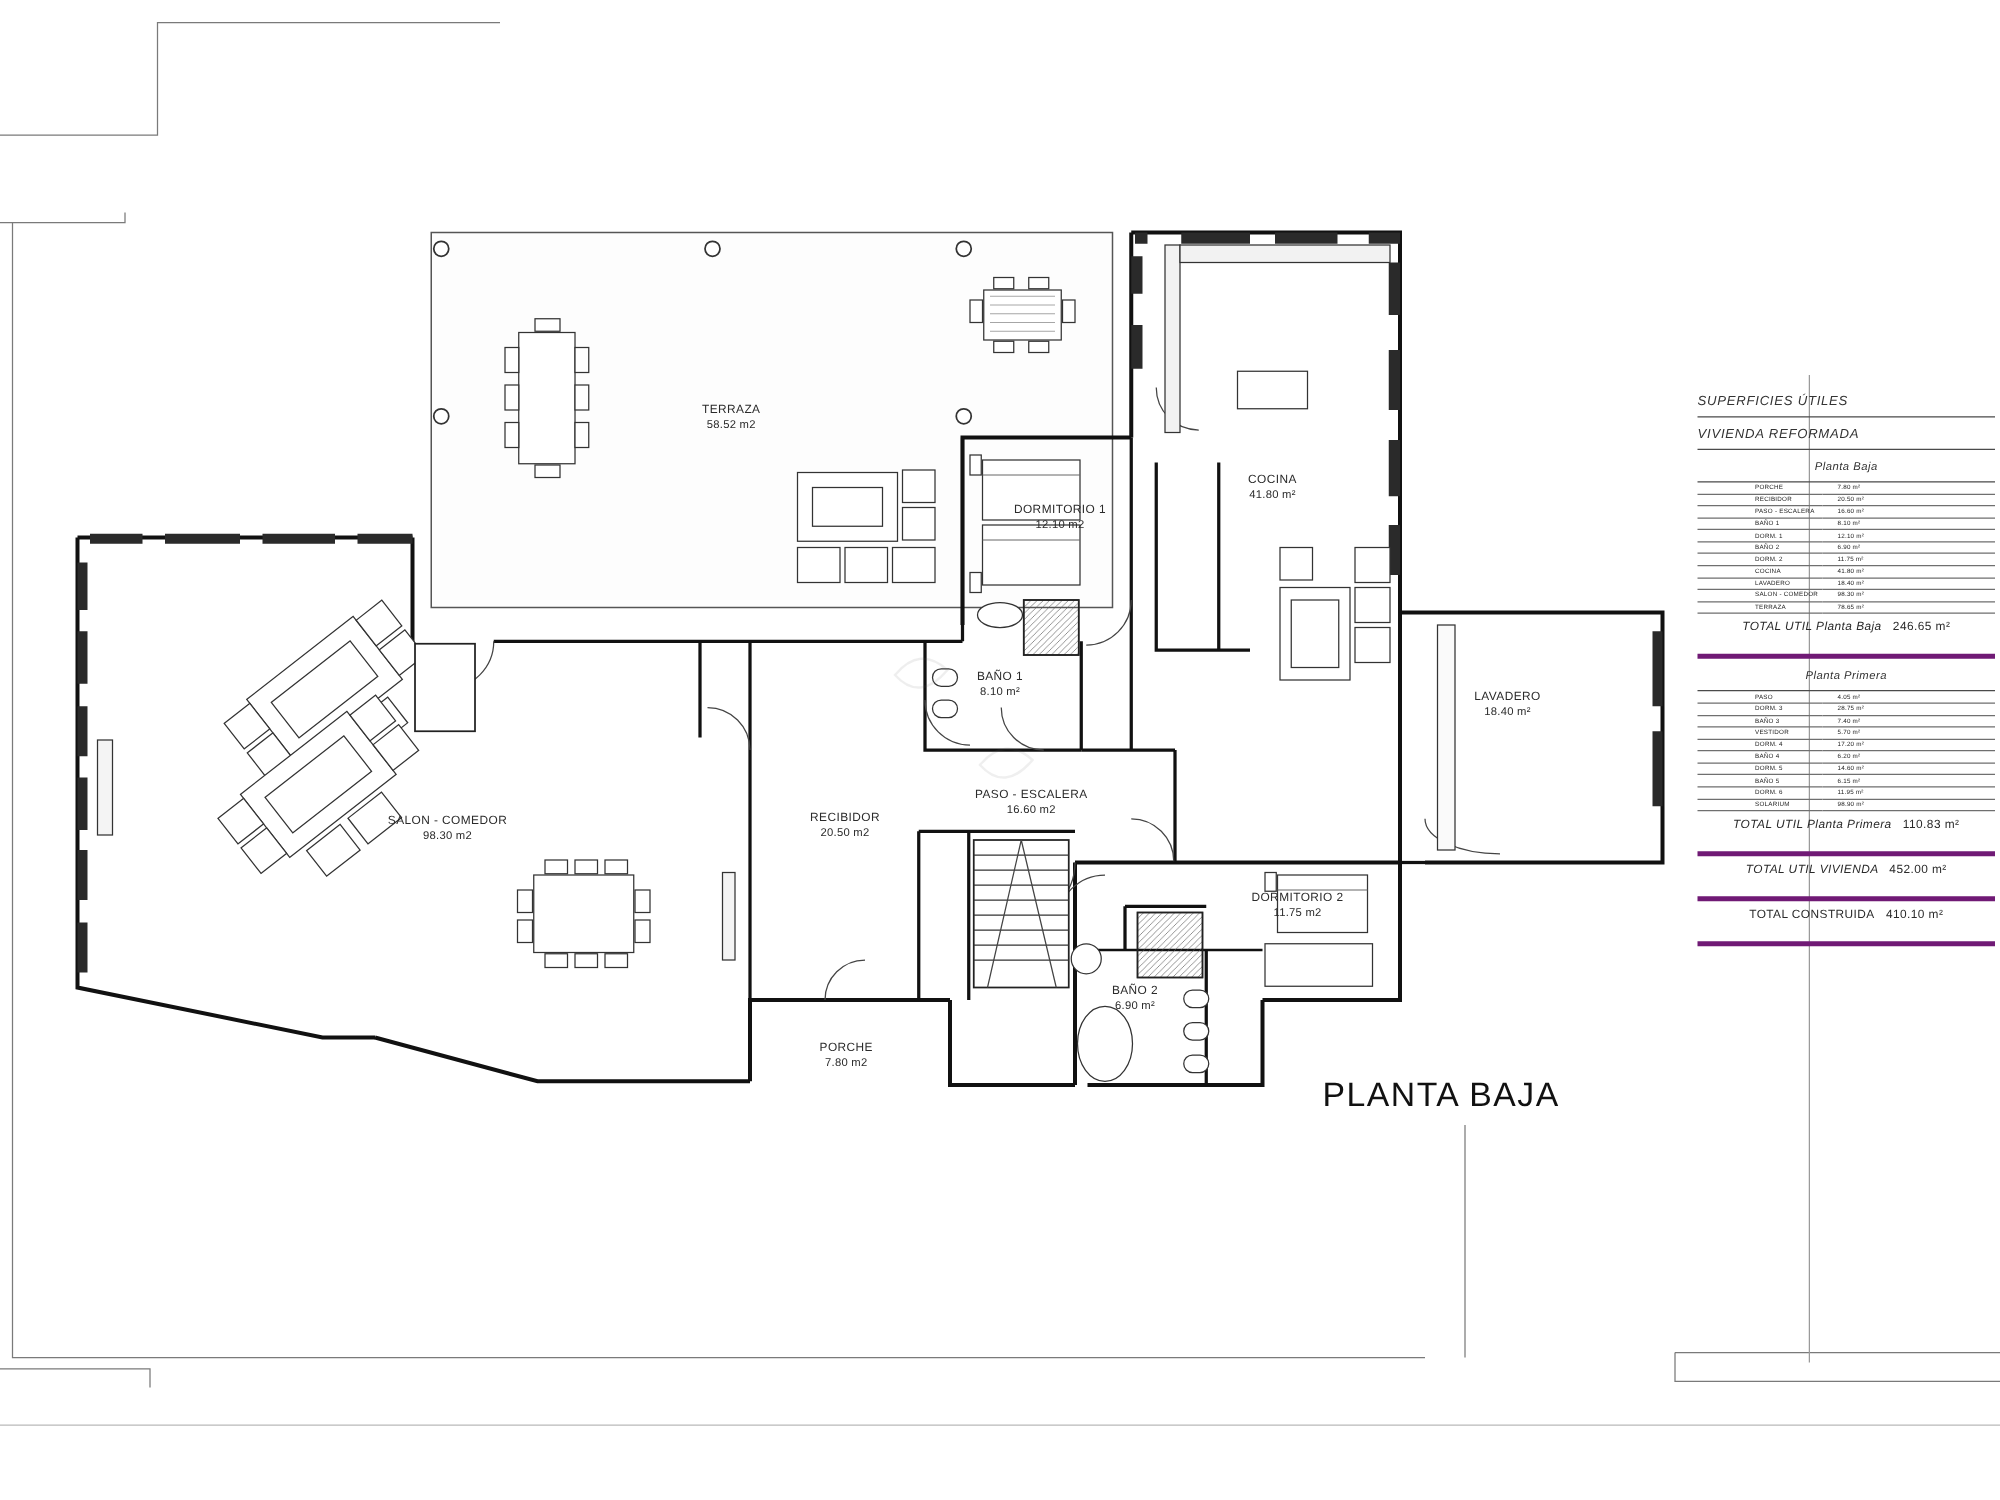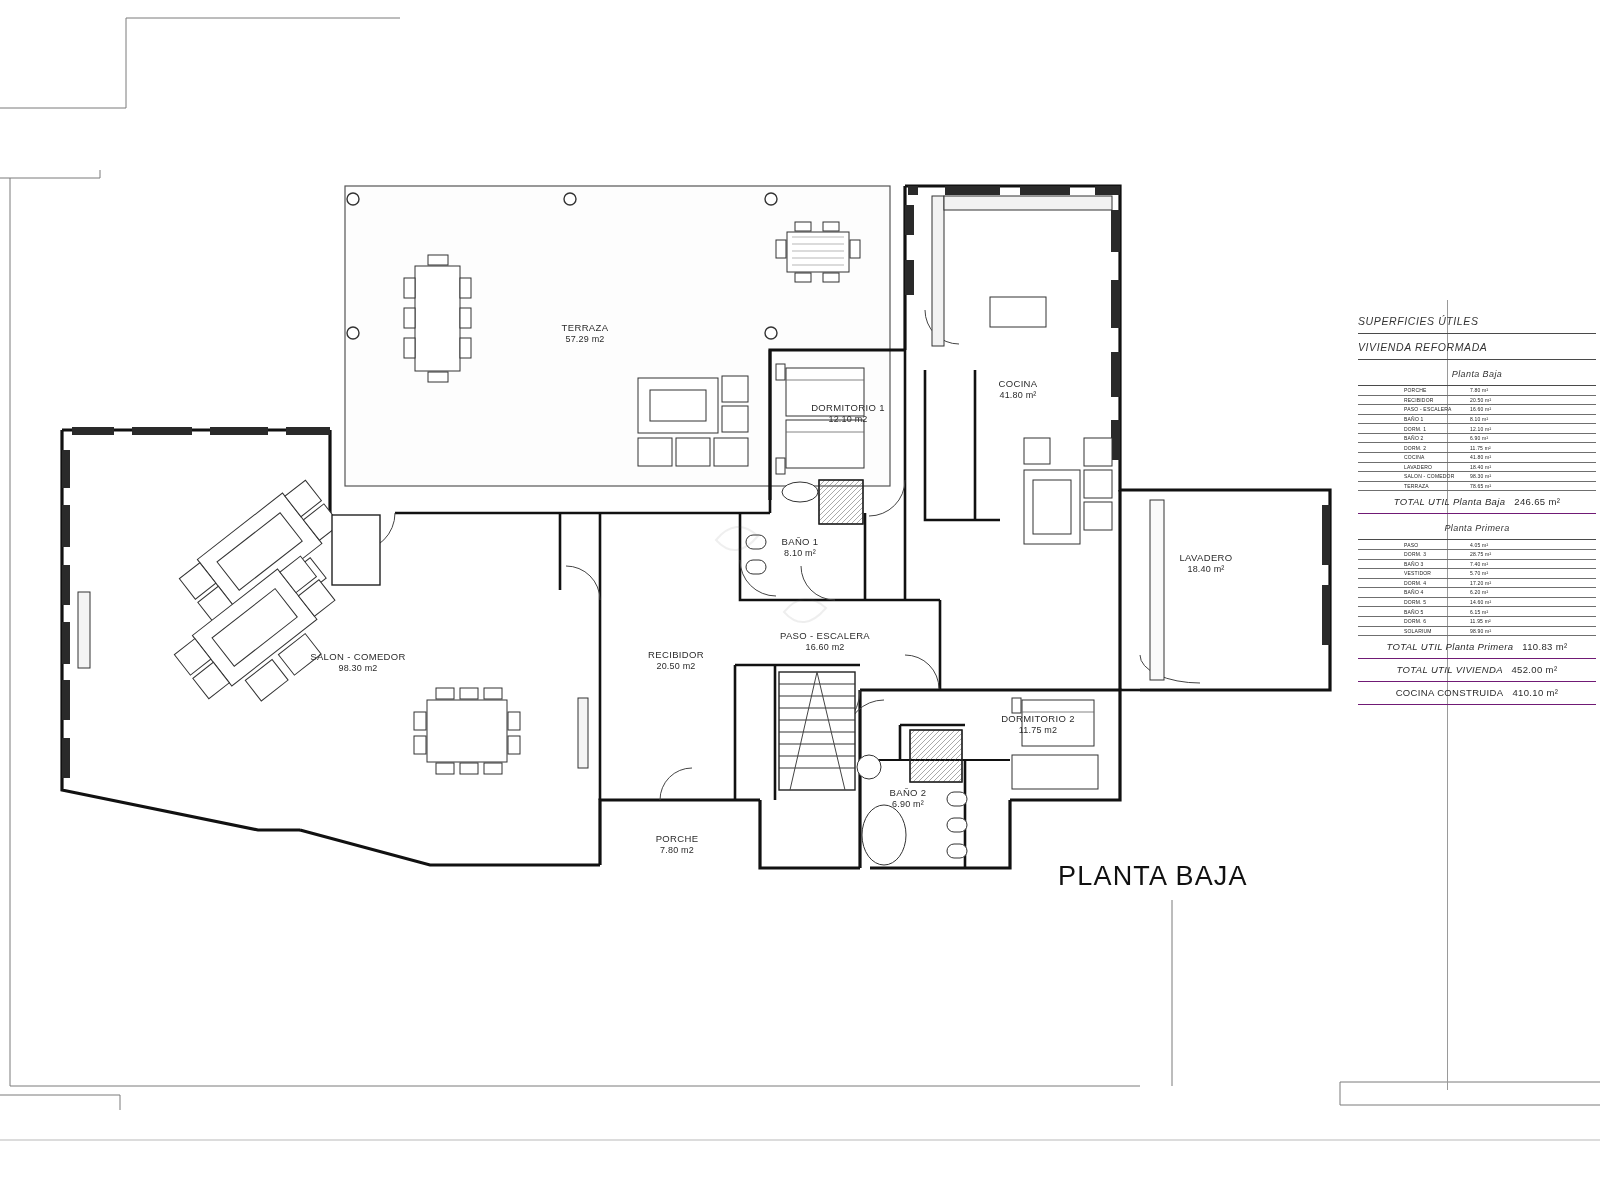--- a/index.html
+++ b/index.html
@@ -15,21 +15,21 @@
   #legend{position:absolute;left:1358px;top:308px;width:238px;}
   #legend .hrow{border-bottom:1px solid #4a4a4a;padding:3px 0 4px 0;text-align:left;}
   #legend .hrow span{font-style:italic;font-size:10.5px;letter-spacing:.6px;color:#333;}
   #legend .sub{border-bottom:1px solid #4a4a4a;padding:3px 0 4px 0;text-align:center;}
   #legend .sub span{font-style:italic;font-size:9px;letter-spacing:.4px;color:#333;}
   table.areas{width:100%;border-collapse:collapse;margin:0;}
   table.areas td{border-bottom:1px solid #6f6f6f;font-size:5px;
                  letter-spacing:.2px;padding:1.2px 0 1.4px 0;color:#222;}
   table.areas td.n{width:42%;padding-left:46px;}
   table.areas td.v{width:58%;padding-left:12px;}
-  .totrow{border-bottom:1px solid #701a75;padding:5px 0 6px 0;text-align:center;
+  .totrow{border-bottom:4px solid #701a75;padding:5px 0 16px 0;text-align:center;
           font-style:italic;font-size:9.5px;letter-spacing:.35px;color:#2a2a2a;}
   .totrow .big{font-style:normal;}
   .vline{position:absolute;left:1447px;top:300px;width:1px;height:790px;background:#9a9a9a;}
 </style>
 </head>
 <body>
 
 <svg id="plan" viewBox="0 0 1600 1200">
   <defs>
     <pattern id="hatch" width="5" height="5" patternUnits="userSpaceOnUse">
@@ -300,21 +300,21 @@
   </g>
 
   <g opacity="0.10" stroke="#666" stroke-width="2" fill="none">
     <path d="M716,540 q20,-24 42,-4 q-22,26 -42,4 Z"></path>
     <path d="M784,612 q20,-24 42,-4 q-22,26 -42,4 Z"></path>
   </g>
 </svg>
 
 <div class="lbl" style="left:525px;top:322px;width:120px;">
   <span class="rn">TERRAZA</span>
-  <span class="ra">57.29 m2</span>
+  <span class="ra">58.52 m2</span>
 </div>
 <div class="lbl" style="left:788px;top:402px;width:120px;">
   <span class="rn">DORMITORIO 1</span>
   <span class="ra">12.10 m2</span>
 </div>
 <div class="lbl" style="left:958px;top:378px;width:120px;">
   <span class="rn">COCINA</span>
   <span class="ra">41.80 m²</span>
 </div>
 <div class="lbl" style="left:752px;top:536px;width:96px;">
@@ -467,16 +467,16 @@
   <div class="totrow">
     <span>TOTAL UTIL</span>
     <span>Planta Primera</span>
     &nbsp;&nbsp;<span class="big">110.83 m²</span>
   </div>
   <div class="totrow">
     <span>TOTAL UTIL VIVIENDA</span>
     &nbsp;&nbsp;<span class="big">452.00 m²</span>
   </div>
   <div class="totrow">
-    <span style="font-style:normal">COCINA CONSTRUIDA</span>
+    <span style="font-style:normal">TOTAL CONSTRUIDA</span>
     &nbsp;&nbsp;<span class="big">410.10 m²</span>
   </div>
 </div>
 
 </body></html>

